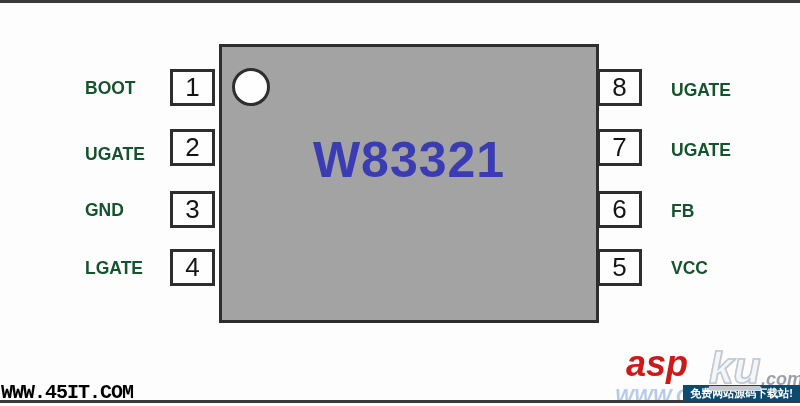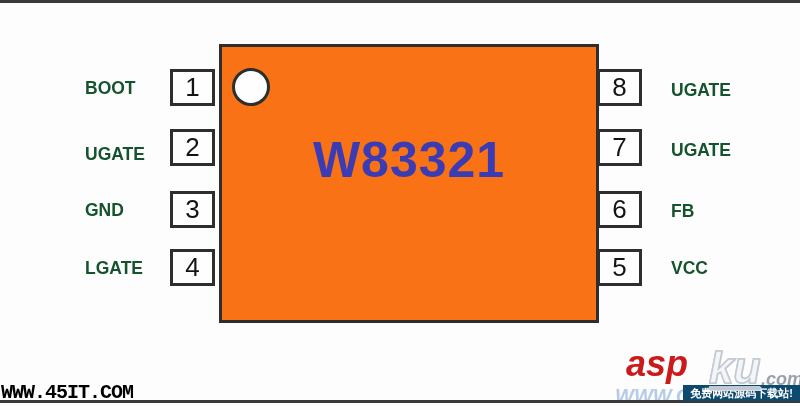--- a/index.html
+++ b/index.html
@@ -26,21 +26,21 @@
   .edge-line.bottom { top: 400px; }
 
   
   .chip-body {
     position: absolute;
     left: 219px;
     top: 44px;
     width: 380px;
     height: 279px;
     border: 3px solid #2e2e2e;
-    background: #f97316;
+    background: #a3a3a3;
     box-sizing: border-box;
   }
   .pin1-circle {
     position: absolute;
     left: 10px;
     top: 21px;
     width: 38px;
     height: 38px;
     border: 3px solid #2e2e2e;
     border-radius: 50%;

